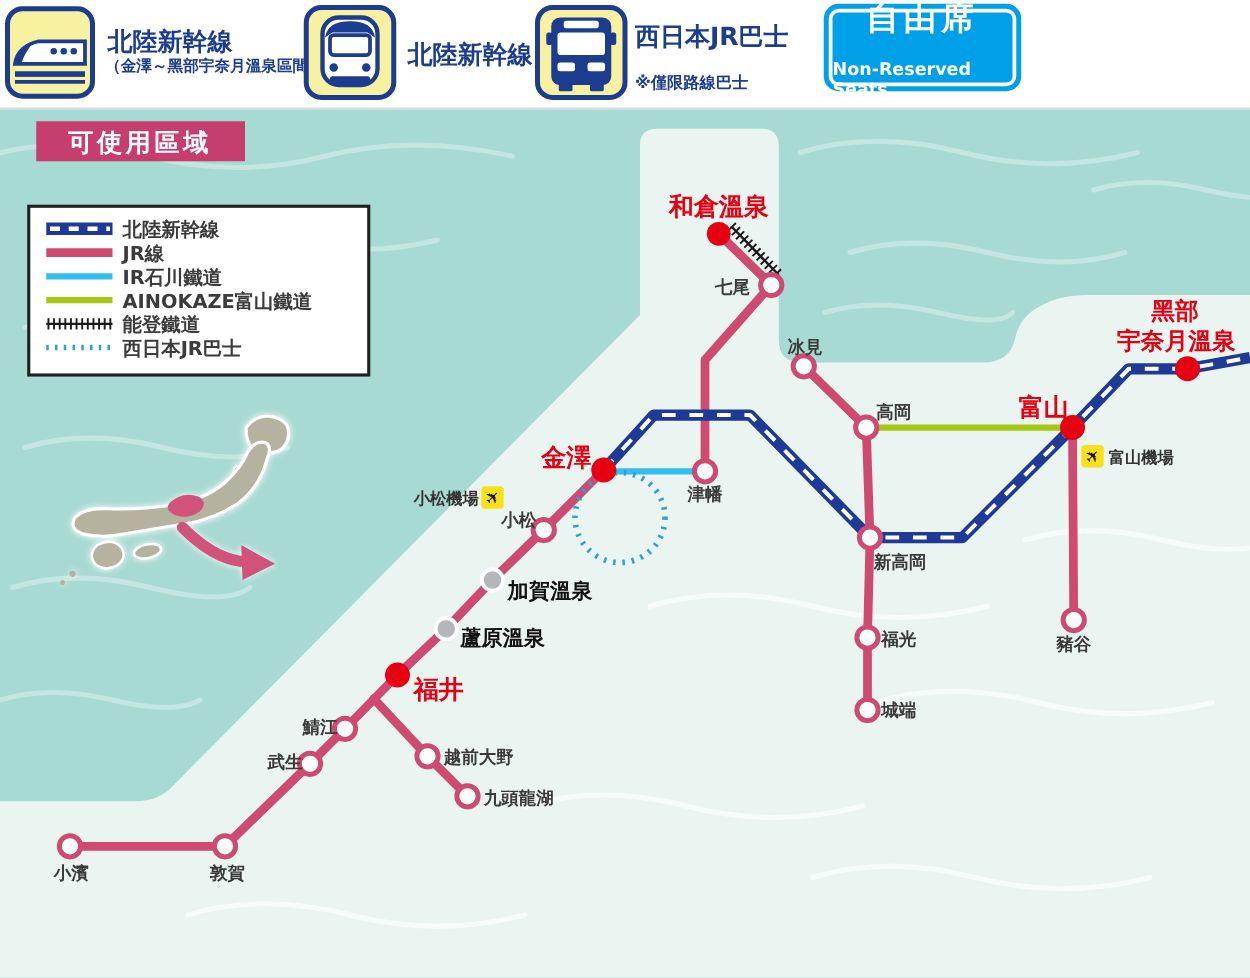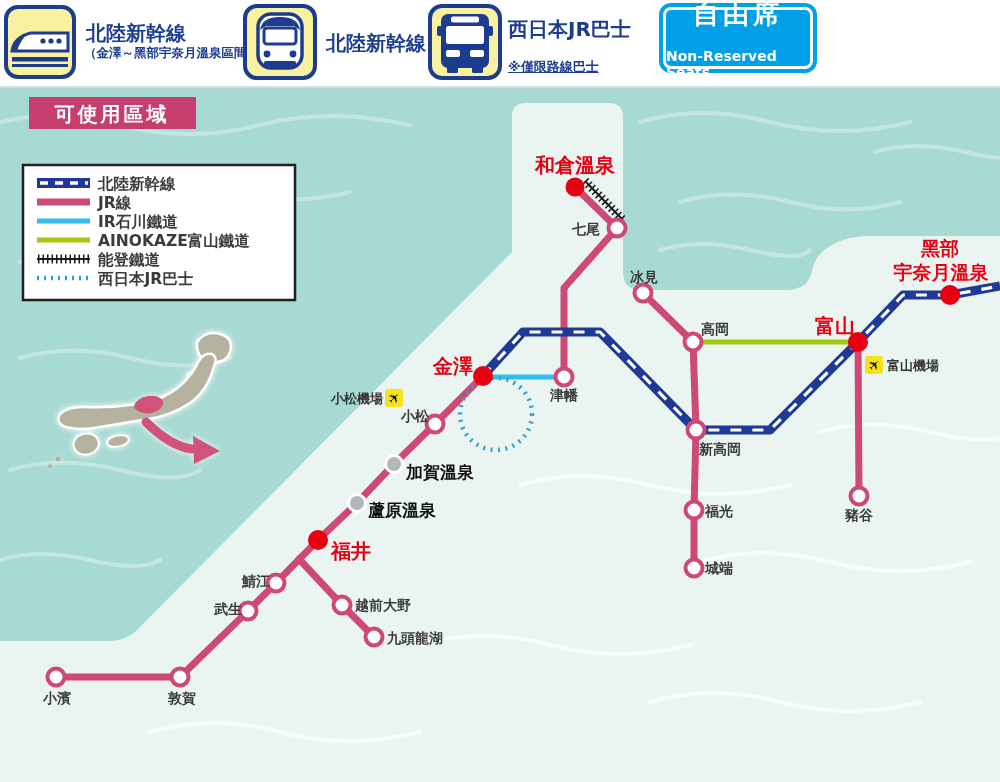--- a/index.html
+++ b/index.html
@@ -69,21 +69,21 @@
       <rect x="7" y="4" width="48" height="54" rx="7" fill="#1c3c8f"></rect>
       <rect x="17" y="6.5" width="28" height="6" rx="2" fill="#ffffff"></rect>
       <rect x="12" y="16" width="38" height="18" rx="2.5" fill="#ffffff"></rect>
       <rect x="12" y="40" width="14" height="7" rx="2" fill="#ffffff"></rect>
       <rect x="36" y="40" width="14" height="7" rx="2" fill="#ffffff"></rect>
       <rect x="13" y="56" width="11" height="7" rx="1.5" fill="#1c3c8f"></rect>
       <rect x="38" y="56" width="11" height="7" rx="1.5" fill="#1c3c8f"></rect>
     </svg>
   </div>
   <div class="htext htitle" style="left:508px;top:18px;">西日本JR巴士</div>
-  <div class="htext hnote" style="left:508px;top:60px;text-decoration:underline;">※僅限路線巴士</div>
+  <div class="htext hnote" style="left:508px;top:60px;">※僅限路線巴士</div>
 
   <div class="badge">
     <div class="badge-inner">
       <div class="badge-title">自由席</div>
       <div class="badge-sub">Non-Reserved Seats</div>
     </div>
   </div>
 </div>
 
 <svg width="1000" height="782" viewBox="0 0 1000 782" style="position:absolute;left:0;top:0;">

